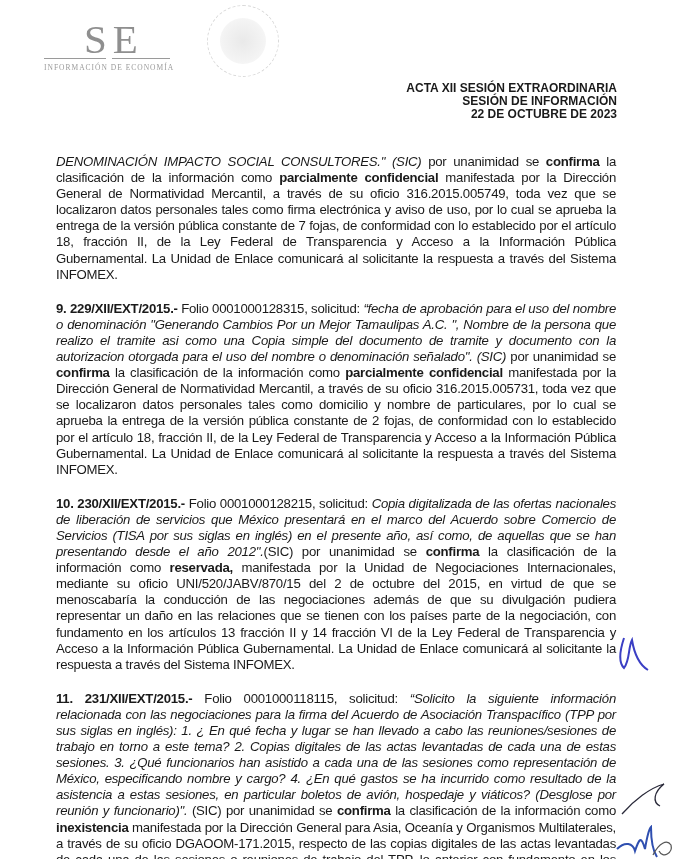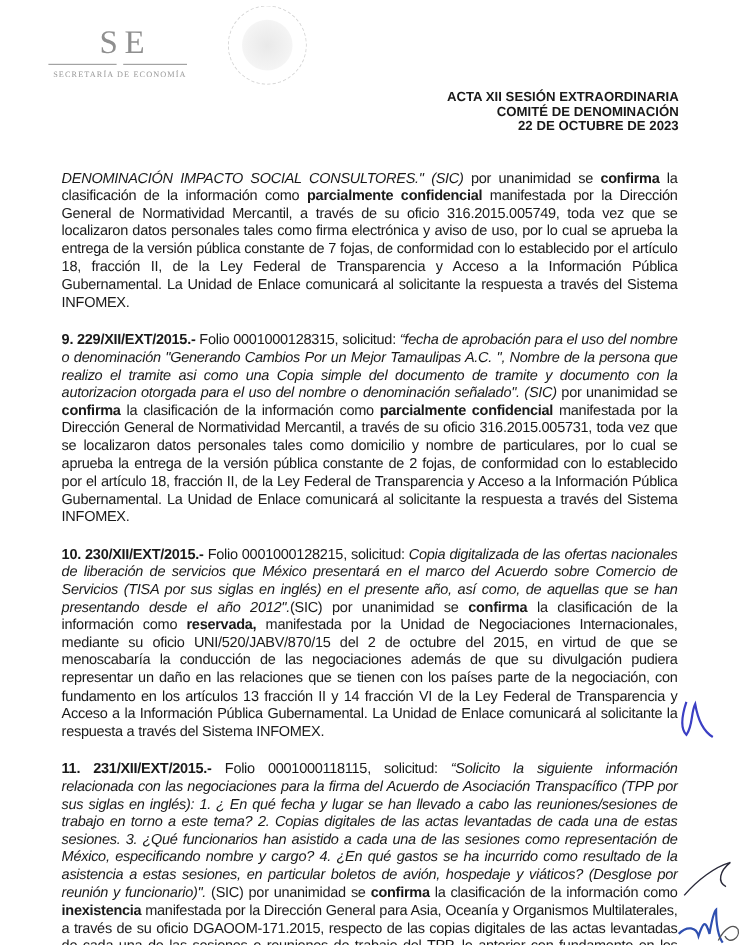--- a/index.html
+++ b/index.html
@@ -1,21 +1,21 @@
 <!DOCTYPE html>
 <html><head>
 <meta charset="utf-8">
 <style>
   html, body { margin:0; padding:0; }
   body {
     width:678px; height:859px; overflow:hidden; background:#ffffff;
     position:relative; font-family:"Liberation Sans", sans-serif; color:#1a1a1a;
   }
   .logo-block { position:absolute; left:44px; top:24px; width:130px; text-align:center; }
-  .logo-se { font-family:"Liberation Serif", serif; font-size:30px; color:#8f8f8f; letter-spacing:6px; line-height:30px; margin-left:10px; }
+  .logo-se { font-family:"Liberation Serif", serif; font-size:41px; color:#8f8f8f; letter-spacing:6px; line-height:30px; margin-left:10px; }
   .logo-rule { display:flex; gap:6px; margin-top:4px; }
   .logo-rule span { display:block; height:1px; background:#9a9a9a; }
   .logo-sub { font-family:"Liberation Serif", serif; font-size:7.5px; color:#9a9a9a; letter-spacing:1px; margin-top:4px; white-space:nowrap; }
   .seal { position:absolute; left:207px; top:5px; width:70px; height:70px; border-radius:50%; border:1px dashed #d8d8d8; }
   .seal-inner { position:absolute; left:12px; top:12px; width:46px; height:46px; border-radius:50%; background:radial-gradient(circle,#e9e9e9 0%,#f3f3f3 60%,#fbfbfb 100%); }
   .header-right { position:absolute; right:61px; top:82px; text-align:right; font-weight:bold; font-size:12px; line-height:13px; font-family:"Liberation Sans", sans-serif; }
   .content { position:absolute; left:56px; top:141px; width:560px; font-size:13.2px; line-height:16.1px; text-align:justify; letter-spacing:-0.25px; }
   .para { margin:13px 0 18px 0; }
   .para i { font-style:italic; }
   .para b { font-weight:bold; }
@@ -23,29 +23,29 @@
 </style>
 </head>
 <body>
 
 <div class="logo-block">
   <div class="logo-se">SE</div>
   <div class="logo-rule">
       <span style="width:62px"></span>
       <span style="width:58px"></span>
     </div>
-  <div class="logo-sub">SECRETARÍA DE ECONOMÍA</div>
+  <div class="logo-sub">INFORMACIÓN DE ECONOMÍA</div>
 </div>
 <div class="seal">
     <div class="seal-inner"></div>
   </div>
 
 <div class="header-right">
   <div>ACTA XII SESIÓN EXTRAORDINARIA</div>
-  <div>COMITÉ DE DENOMINACIÓN</div>
+  <div>SESIÓN DE INFORMACIÓN</div>
   <div>22 DE OCTUBRE DE 2023</div>
 </div>
 
 <div class="content">
   <p class="para"><i>DENOMINACIÓN IMPACTO SOCIAL CONSULTORES." (SIC)</i><span> por unanimidad se </span><b>confirma</b><span> la clasificación de la información como </span><b>parcialmente confidencial</b><span> manifestada por la Dirección General de Normatividad Mercantil, a través de su oficio 316.2015.005749, toda vez que se localizaron datos personales tales como firma electrónica y aviso de uso, por lo cual se aprueba la entrega de la versión pública constante de 7 fojas, de conformidad con lo establecido por el artículo 18, fracción II, de la Ley Federal de Transparencia y Acceso a la Información Pública Gubernamental. La Unidad de Enlace comunicará al solicitante la respuesta a través del Sistema INFOMEX.</span></p>
 
   <p class="para"><b>9.  229/XII/EXT/2015.-</b><span> Folio 0001000128315, solicitud: </span><i>“fecha de aprobación para el uso del nombre o denominación "Generando Cambios Por un Mejor Tamaulipas A.C. ",  Nombre de la persona que realizo el tramite asi como una Copia simple del documento de tramite y documento con la autorizacion otorgada para el uso del nombre o denominación señalado". (SIC)</i><span> por unanimidad se </span><b>confirma</b><span> la clasificación de la información como </span><b>parcialmente confidencial</b><span> manifestada por la Dirección General de Normatividad Mercantil, a través de su oficio 316.2015.005731, toda vez que se localizaron datos personales tales como domicilio y nombre de particulares, por lo cual se aprueba la entrega de la versión pública constante de 2 fojas, de conformidad con lo establecido por el artículo 18, fracción II, de la Ley Federal de Transparencia y Acceso a la Información Pública Gubernamental. La Unidad de Enlace comunicará al solicitante la respuesta a través del Sistema INFOMEX.</span></p>
 
   <p class="para"><b>10. 230/XII/EXT/2015.-</b><span> Folio 0001000128215, solicitud: </span><i>Copia digitalizada de las ofertas nacionales de liberación de servicios que México presentará en el marco del Acuerdo sobre Comercio  de Servicios (TISA por sus siglas en inglés) en el presente año, así como, de aquellas que se han presentando desde el año 2012".</i><span>(SIC) por unanimidad se </span><b>confirma</b><span> la clasificación de la información como </span><b>reservada,</b><span> manifestada por la Unidad de Negociaciones Internacionales, mediante su oficio UNI/520/JABV/870/15 del 2 de  octubre del 2015, en virtud de que se menoscabaría la conducción de las negociaciones además de que su divulgación pudiera representar un daño en las relaciones que se tienen con los países parte de la negociación, con fundamento en los artículos 13 fracción II y 14 fracción VI de la Ley Federal de Transparencia y Acceso a la Información Pública Gubernamental. La Unidad de Enlace comunicará al solicitante la respuesta a través del Sistema INFOMEX.</span></p>
 

